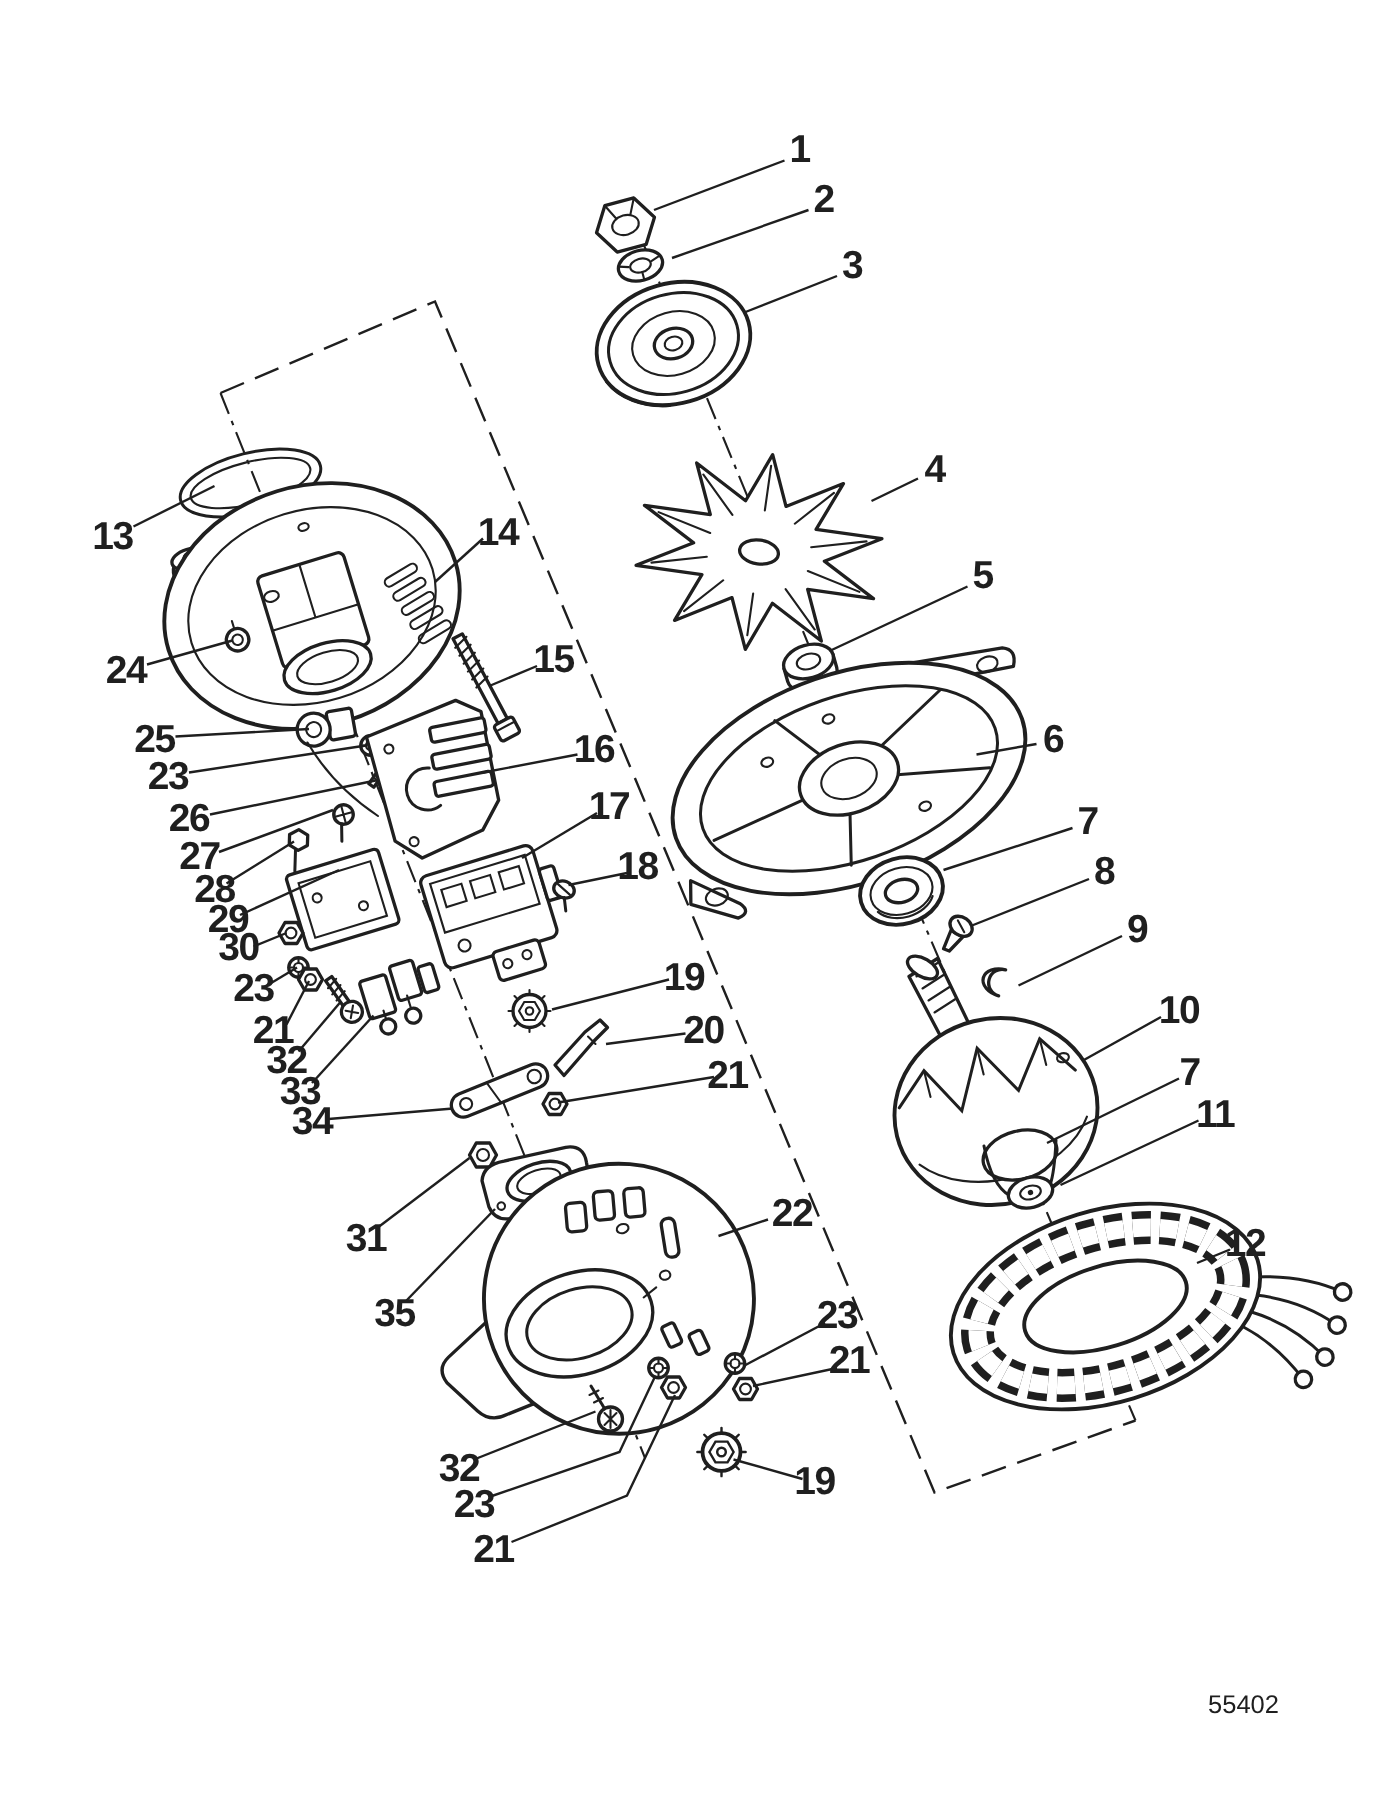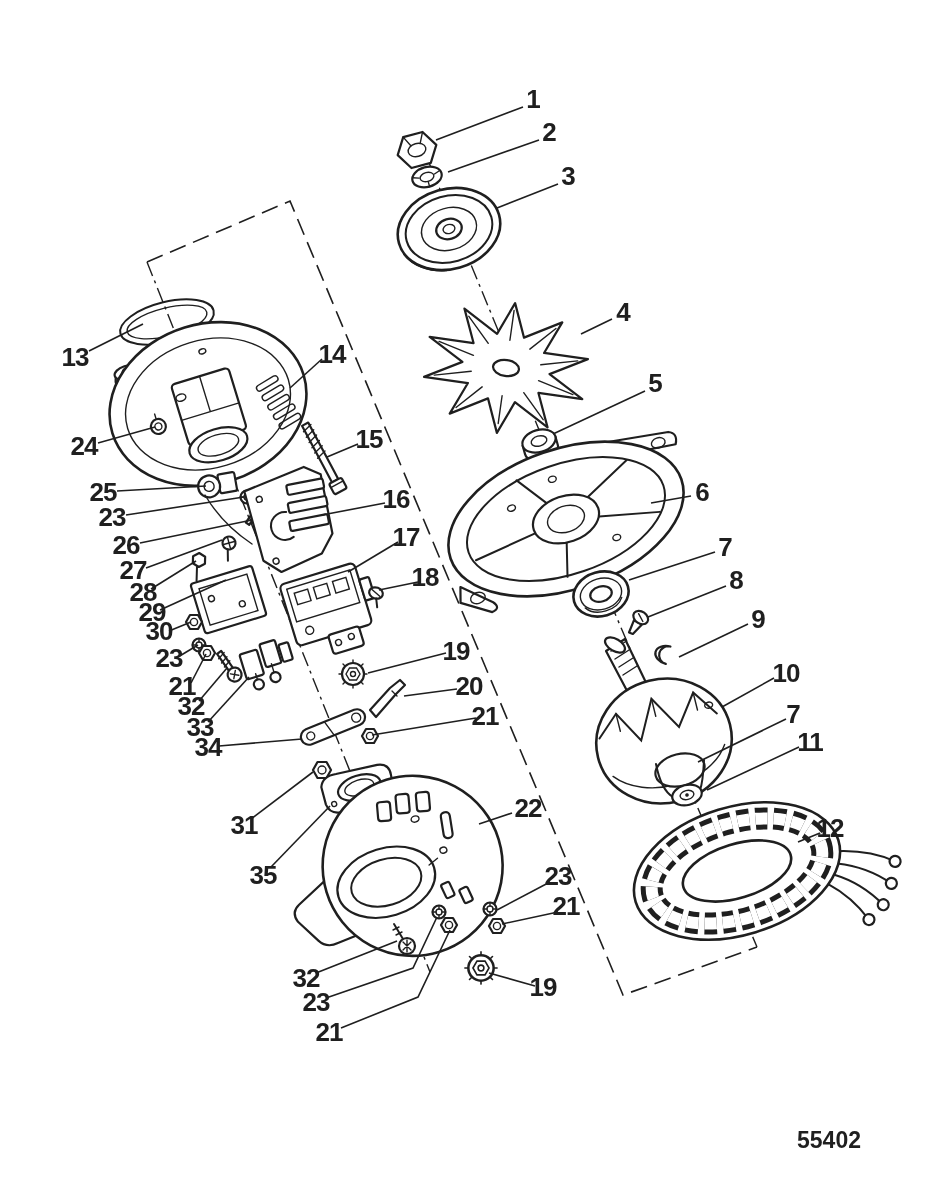--- a/index.html
+++ b/index.html
@@ -19,21 +19,21 @@
   .dk { fill:var(--ink); stroke:none; }
   .leader { stroke:var(--ink); stroke-width:1.6; fill:none; }
   .callout-num {
     font-family:"Liberation Sans", sans-serif; font-weight:700; font-size:26px;
     letter-spacing:-1px; fill:var(--ink); text-anchor:middle;
   }
   .axis  { stroke:var(--ink); stroke-width:1.4; fill:none; stroke-dasharray:15 5 3 5; }
   .bound { stroke:var(--ink); stroke-width:1.6; fill:none; stroke-dasharray:17 8; }
   .figure-number {
     position:absolute; left:789px; top:1127px; width:80px; text-align:center;
-    font-weight:700; font-size:23px; color:var(--ink); letter-spacing:0;
+    font-weight:400; font-size:17px; color:var(--ink); letter-spacing:0;
   }
 </style>
 </head>
 <body>
 
 <div class="stage">
   <svg width="932" height="1197" viewBox="0 0 932 1197">
 
     <defs>
       <g id="nut-sm">

